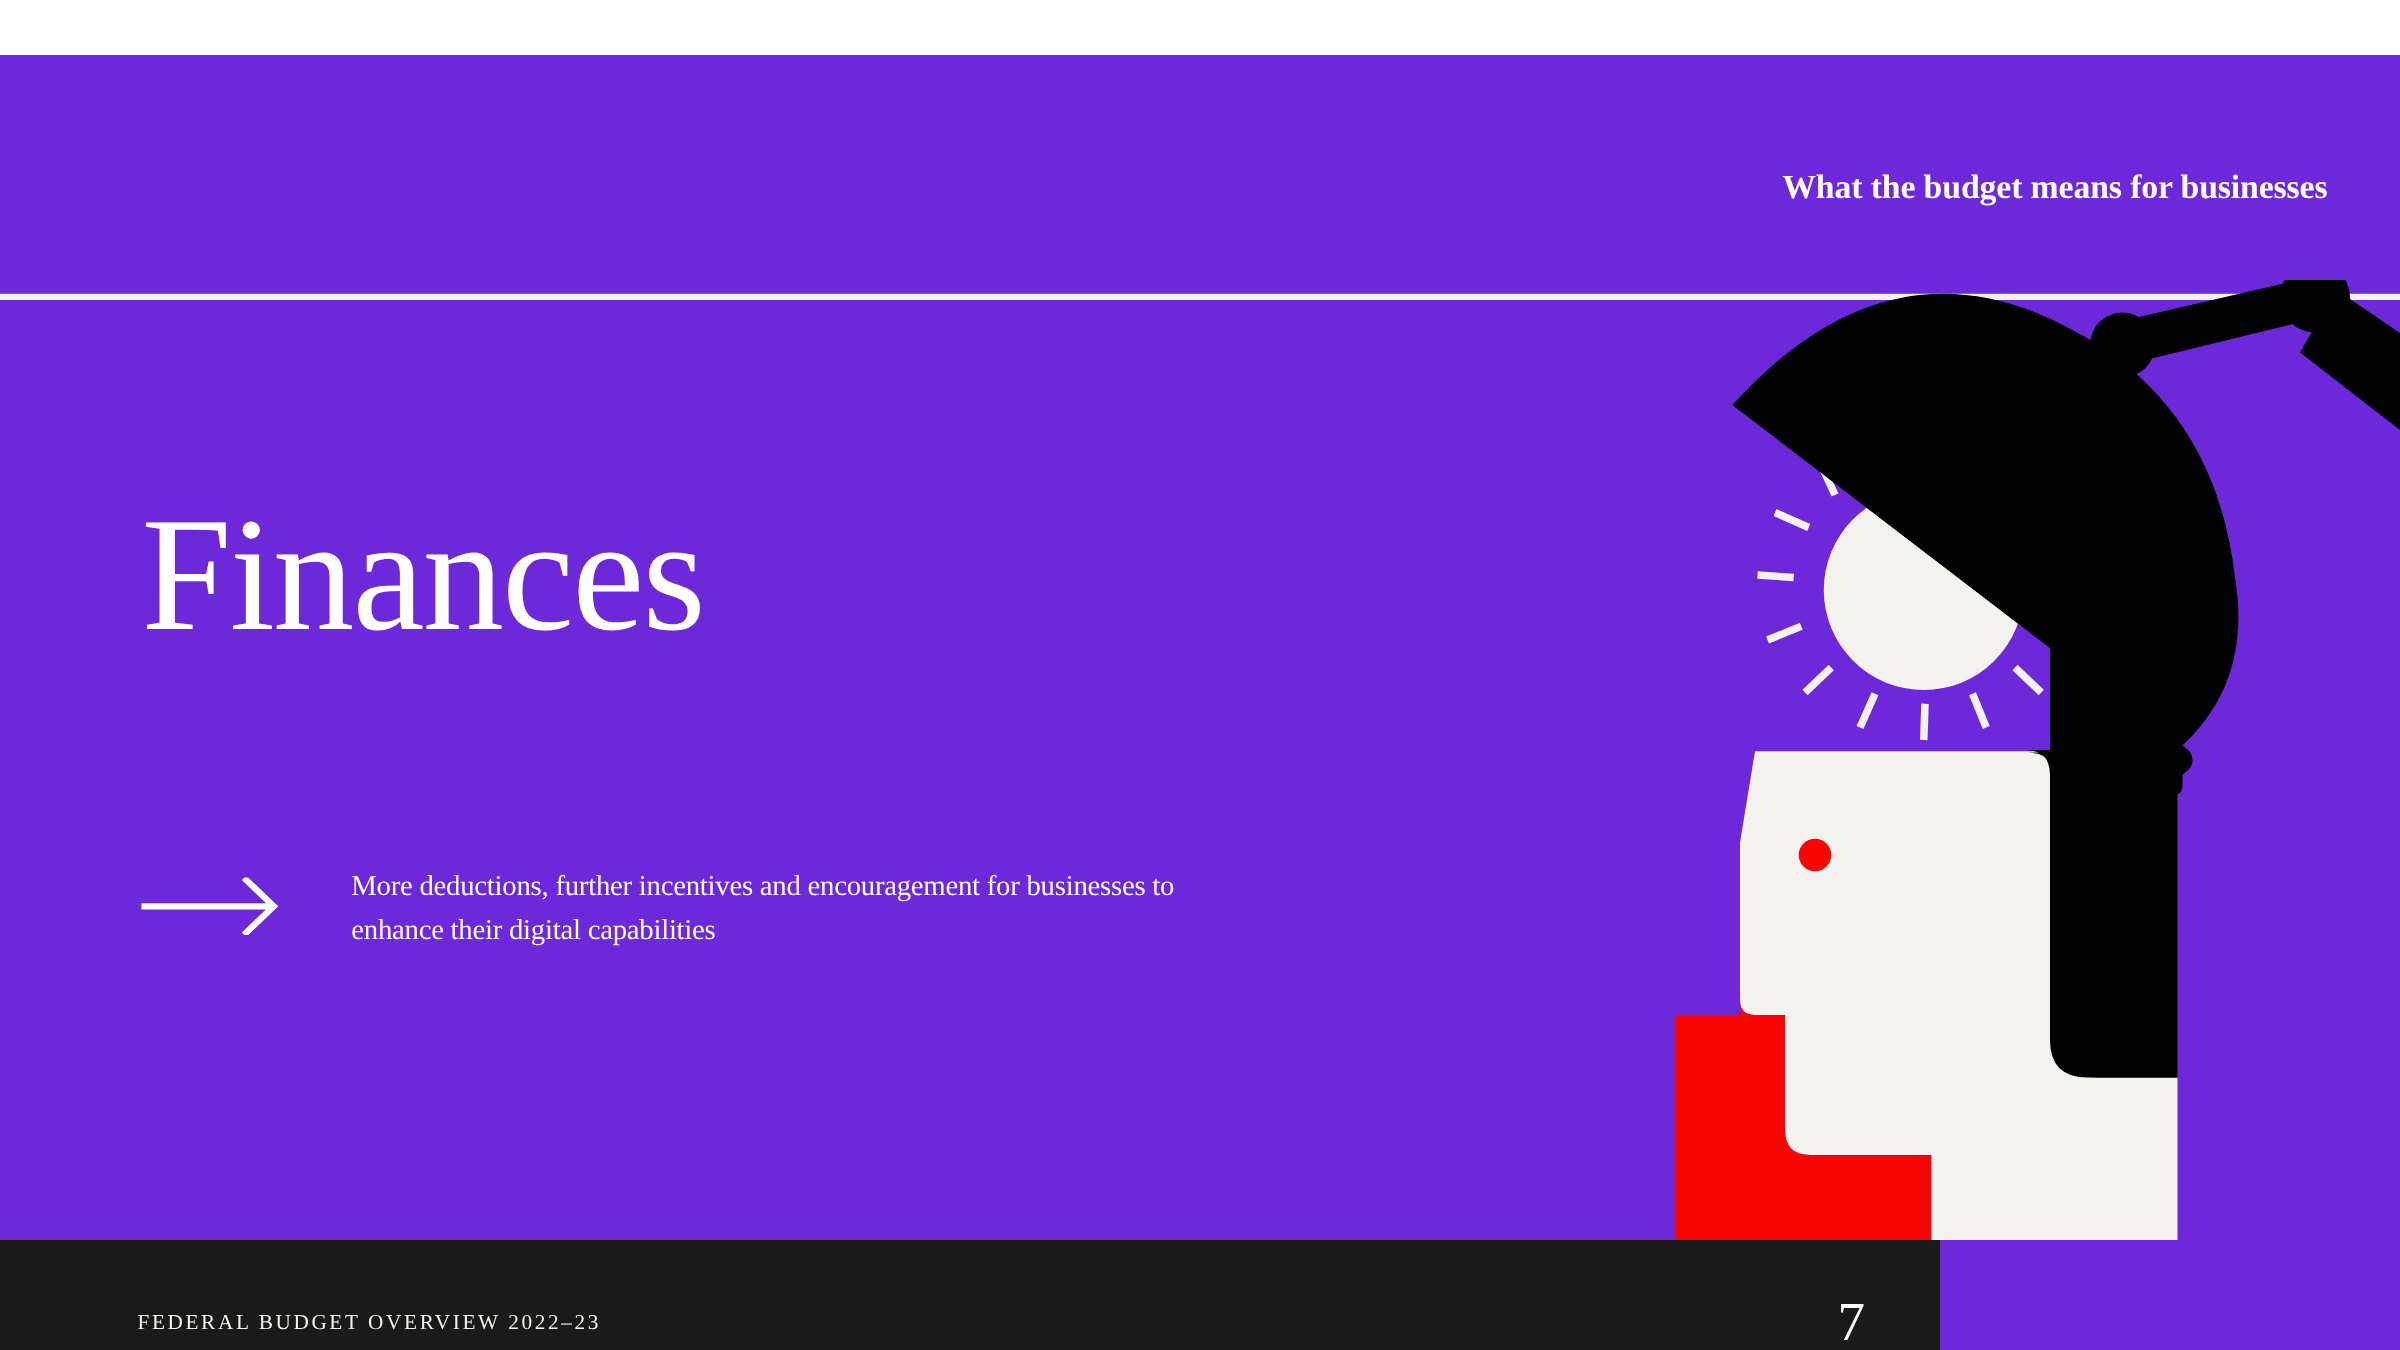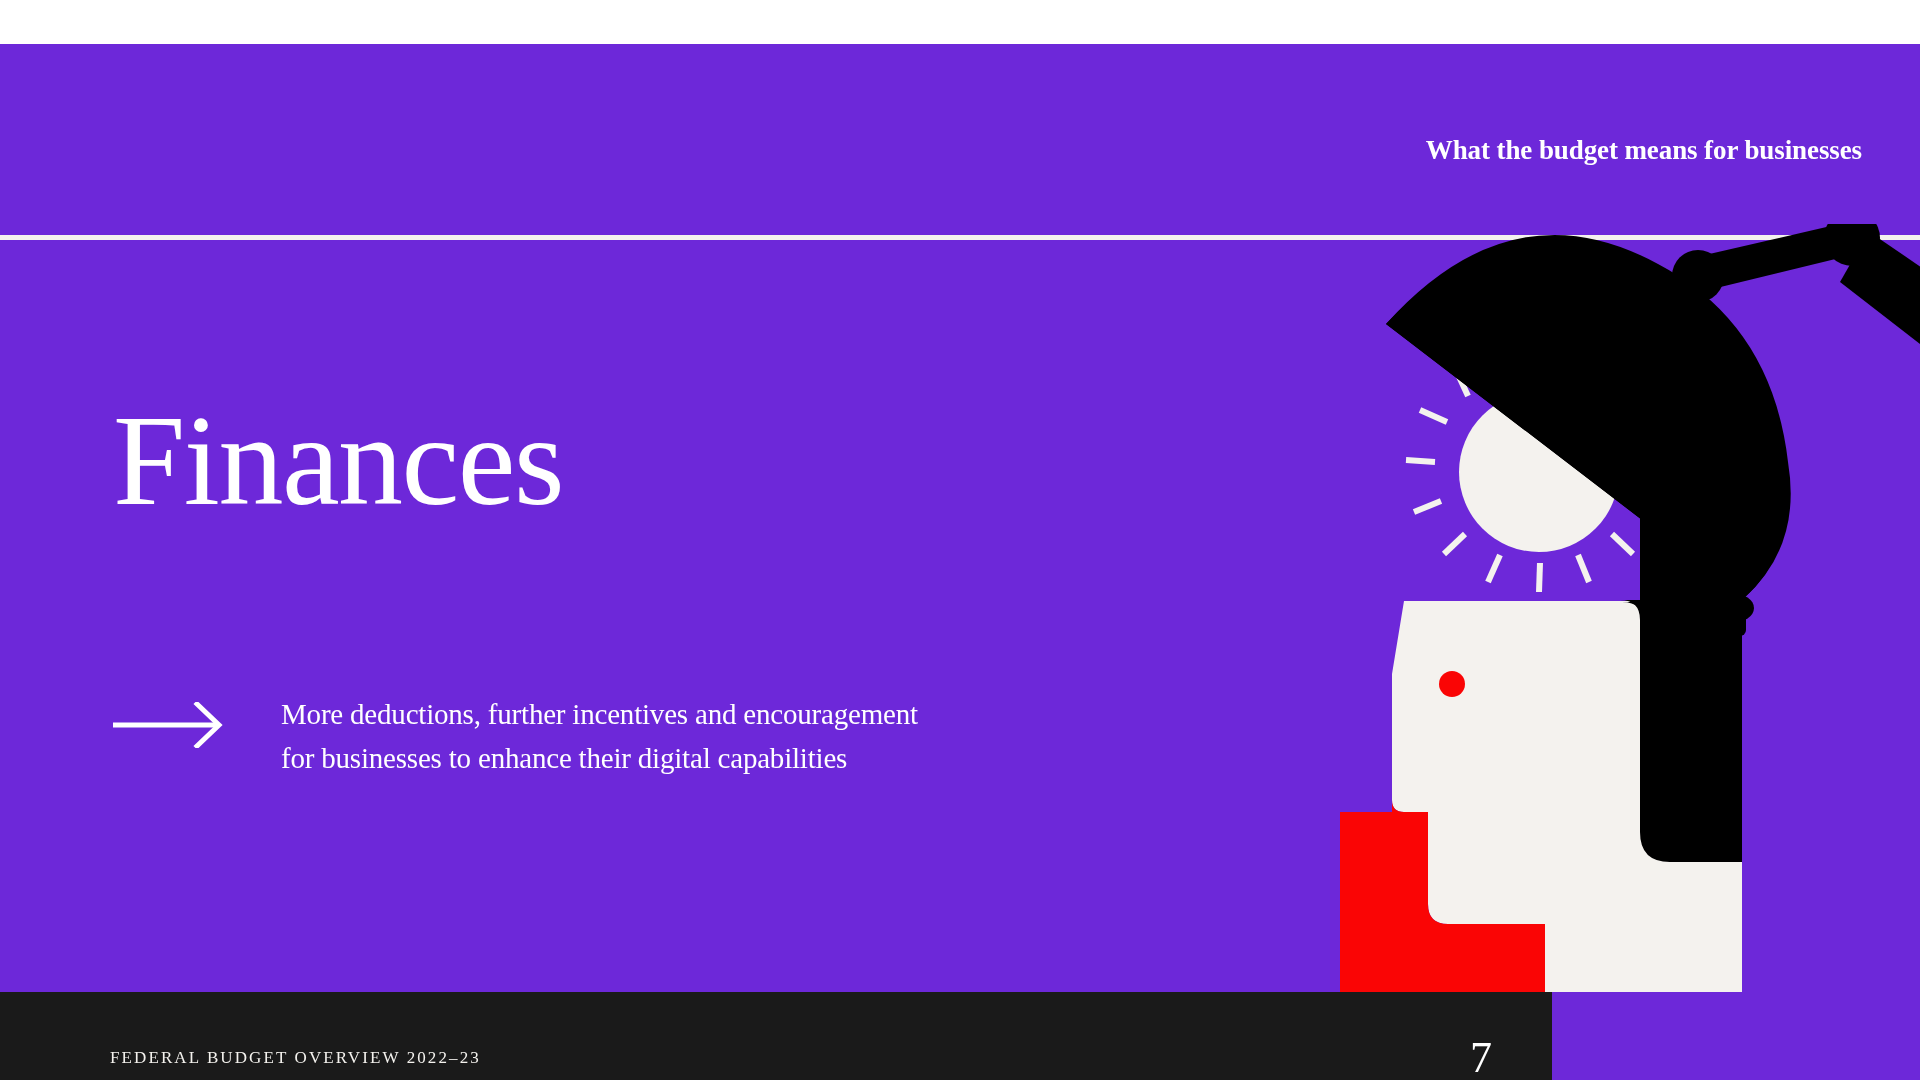--- a/index.html
+++ b/index.html
@@ -74,21 +74,21 @@
     top: 10px;
     width: 115px;
     height: 46px;
   }
   #body-text {
     position: absolute;
     left: 168px;
     top: 0;
     width: 660px;
     color: #FFFFFF;
-    font-size: 29px;
+    font-size: 23px;
     font-weight: 400;
     line-height: 1.52;
     letter-spacing: -0.2px;
   }
 
   
   #illustration {
     position: absolute;
     left: 1340px;
     top: 180px;

